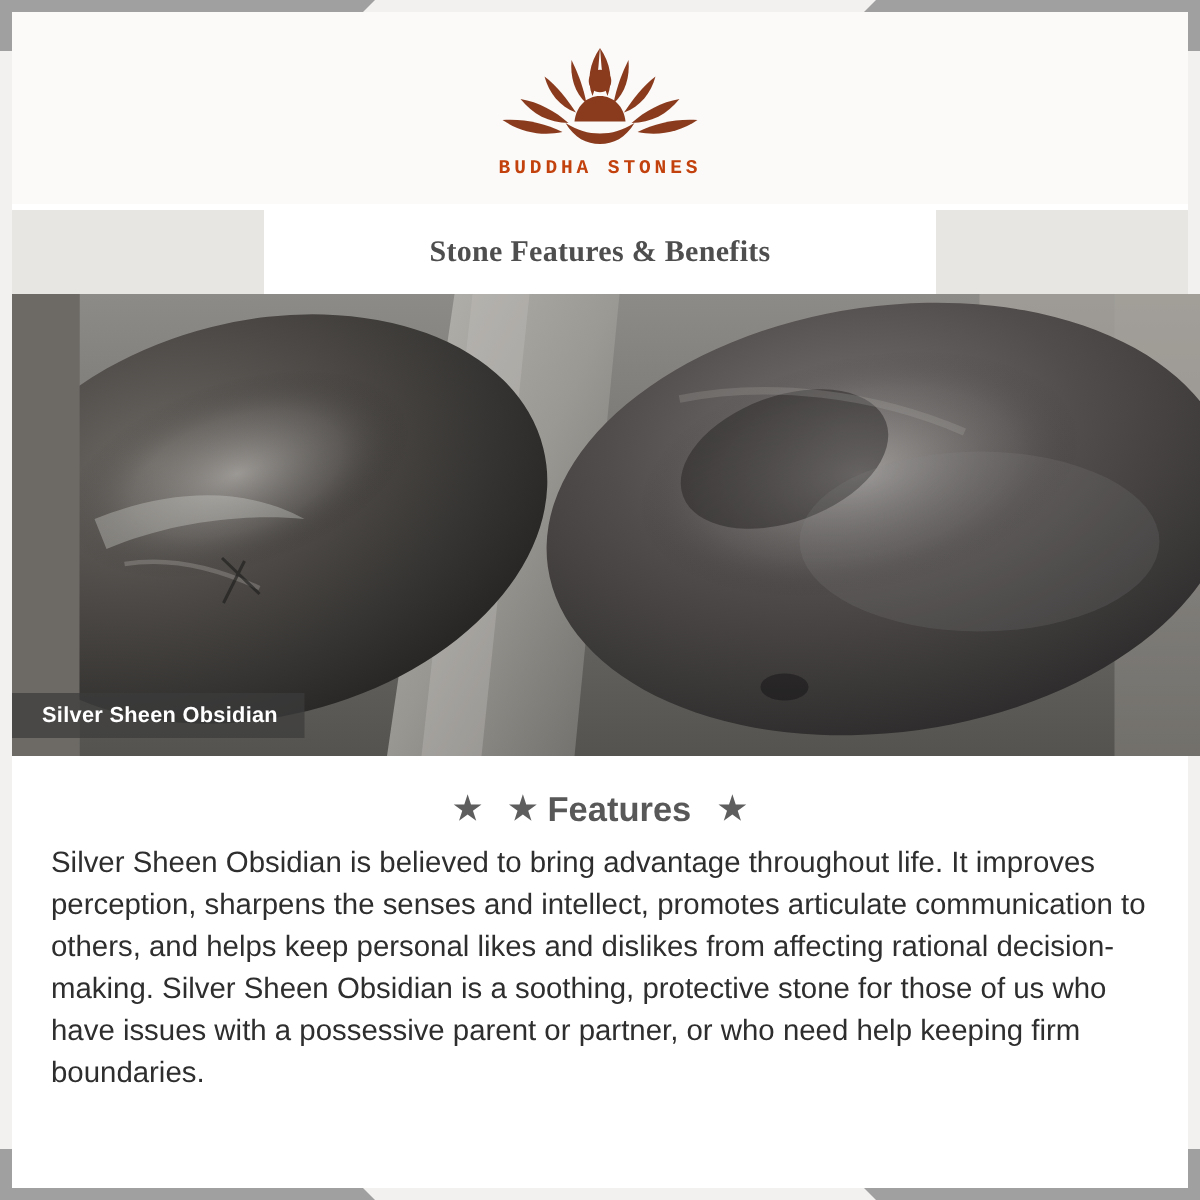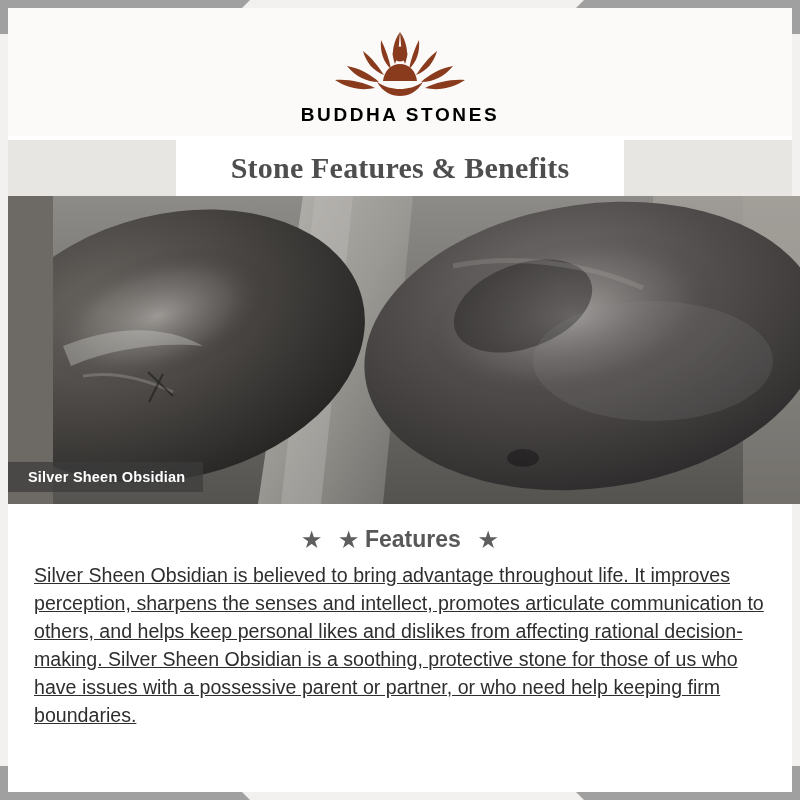--- a/index.html
+++ b/index.html
@@ -73,24 +73,24 @@
     justify-content: flex-start;
   }
   .logo {
     margin-top: 16px;
     width: 150px;
     height: 78px;
     display: block;
   }
   .brand-name {
     margin-top: 2px;
-    font-size: 19px;
+    font-size: 13px;
     letter-spacing: 2.6px;
-    color: #000000;
-    font-family: Liberation Sans, sans-serif;
+    color: #c2410c;
+    font-family: Liberation Mono, monospace;
     font-weight: 700;
   }
 
   
   .title-band {
     position: absolute;
     top: 132px; left: 0;
     width: 784px;
     height: 56px;
   }
@@ -105,21 +105,21 @@
     top: 0; left: 168px;
     width: 448px; height: 56px;
     background: #ffffff;
     display: flex;
     align-items: center;
     justify-content: center;
   }
   .title-text {
     font-family: "Liberation Serif", serif;
     font-weight: 700;
-    font-size: 30px;
+    font-size: 20px;
     color: #4e4e4e;
     letter-spacing: 0.2px;
     white-space: nowrap;
   }
 
   
   .photo {
     position: absolute;
     top: 188px; left: 0;
     width: 784px; height: 308px;
@@ -174,21 +174,20 @@
     color: #5e5e5e;
     font-size: 21px;
     line-height: 1;
   }
   .body-text {
     font-size: 19.6px;
     line-height: 1.43;
     color: #2e2e2e;
     text-align: left;
     font-family: "Liberation Sans", sans-serif;
-    text-decoration: underline;
   }
 </style>
 </head>
 <body>
 
 <div class="page">
 
   <div class="corner corner-tl"></div>
   <div class="corner corner-tr"></div>
   <div class="corner corner-bl"></div>

